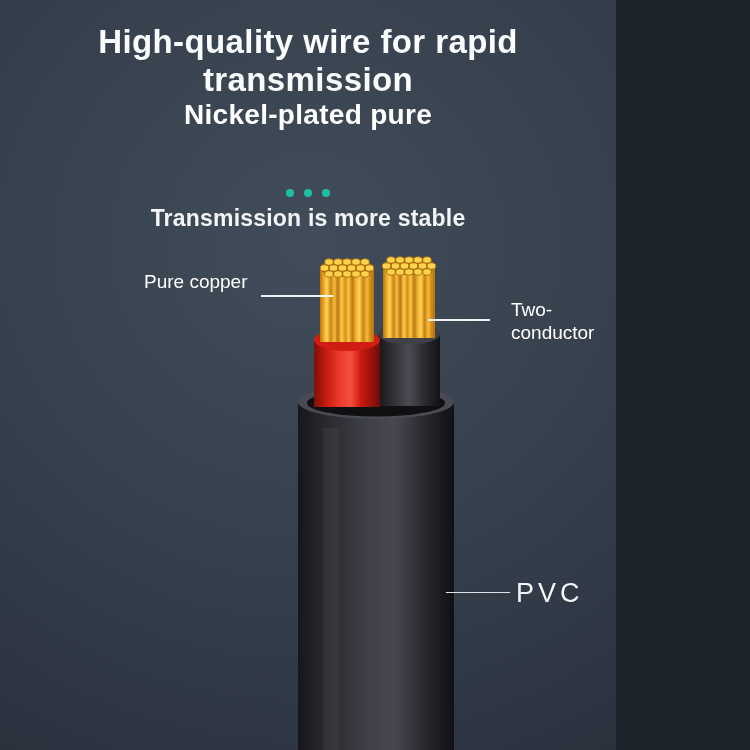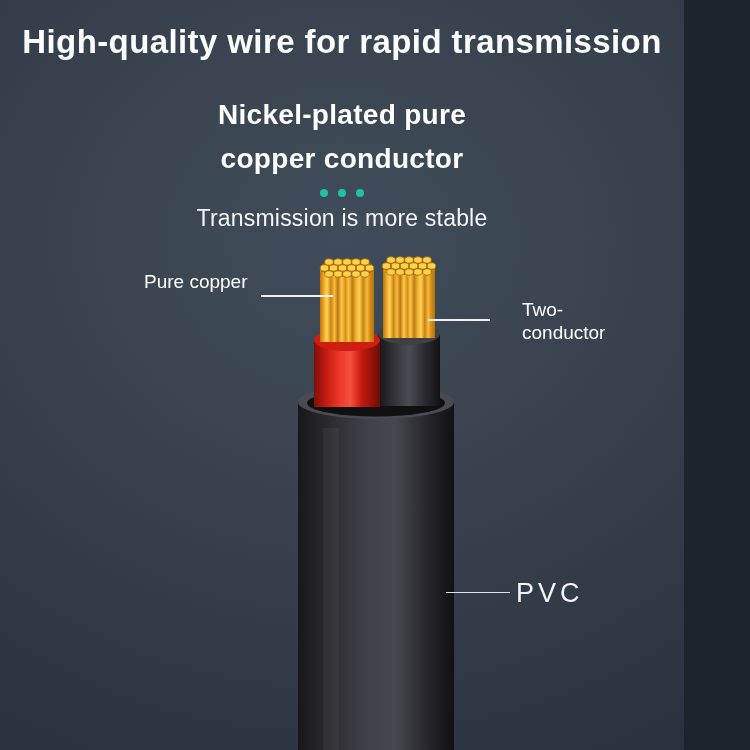--- a/index.html
+++ b/index.html
@@ -1,57 +1,56 @@
 <!DOCTYPE html>
 <html><head>
 <meta charset="utf-8">
 <style>
   html,body { margin:0; padding:0; background:#1d242c; }
   .stage {
-    position:relative; width:684px; height:750px; overflow:hidden;
+    position:relative; width:616px; height:750px; overflow:hidden;
     background: radial-gradient(120% 95% at 50% 32%, #414c5a 0%, #37414d 42%, #2b3440 76%, #232b34 100%);
     font-family:"Liberation Sans", sans-serif;
   }
   .title {
     position:absolute; top:23px; left:0; right:0; text-align:center;
     color:#fbfcfd; font-size:33px; font-weight:800; letter-spacing:.4px;
   }
   .subtitle {
     position:absolute; top:93px; left:0; right:0; text-align:center;
     color:#ffffff; font-size:28px; font-weight:800; line-height:44px; letter-spacing:.3px;
   }
   .dots { position:absolute; top:189px; left:0; right:0; display:flex; justify-content:center; gap:10px; }
   .dot { width:8px; height:8px; border-radius:50%; background:#1ec1a6; }
   .tagline {
     position:absolute; top:205px; left:0; right:0; text-align:center;
-    color:#f3f5f6; font-size:23px; font-weight:400; letter-spacing:.2px;
+    color:#f3f5f6; font-size:23px; font-weight:700; letter-spacing:.2px;
   }
   .cable { position:absolute; left:225px; top:252px; width:300px; height:500px; }
   .callout { position:absolute; color:#ffffff; font-size:19px; font-weight:400; line-height:23px; }
   #co-left  { left:144px; top:270px; }
-  #co-right { left:522px; top:298px; }
+  #co-right { left:511px; top:298px; }
   .callout-line { position:absolute; height:2px; background:#eef0f2; }
   #line-left  { left:261px; top:295px; width:72px; }
   #line-right { left:428px; top:319px; width:62px; }
   #line-pvc   { left:446px; top:592px; width:64px; height:1px; background:#dfe3e6; }
   #pvc-label {
     position:absolute; left:516px; top:578px; color:#f5f6f7;
     font-size:27px; font-weight:500; letter-spacing:4px;
   }
 </style>
 </head>
 <body>
 
 <div class="stage">
 
   <div class="title">High-quality wire for rapid transmission</div>
 
   <div class="subtitle">
     <div>Nickel-plated pure</div>
-    <div>copper conductor</div>
   </div>
 
   <div class="dots">
     <span class="dot" style="background: rgb(30, 193, 166);"></span>
     <span class="dot" style="background: rgb(30, 193, 166);"></span>
     <span class="dot" style="background: rgb(30, 193, 166);"></span>
   </div>
 
   <div class="tagline">Transmission is more stable</div>
 

